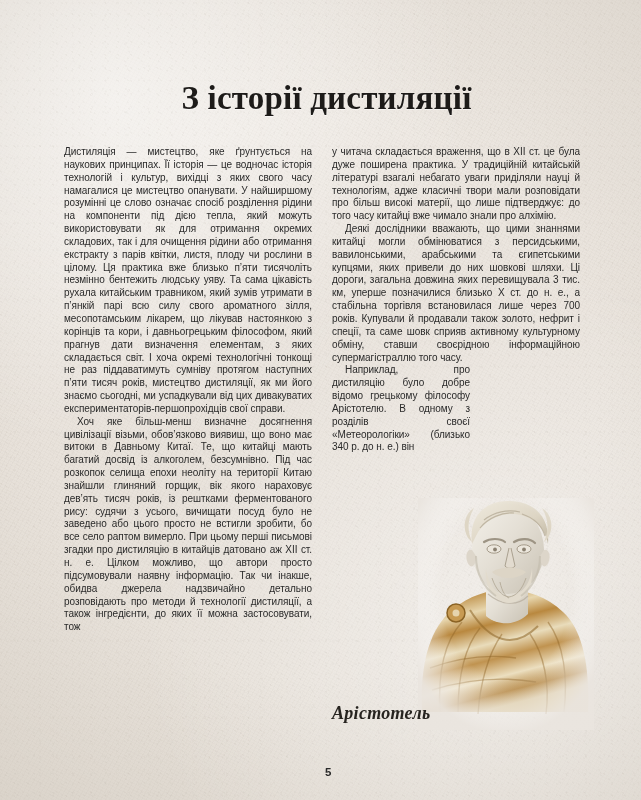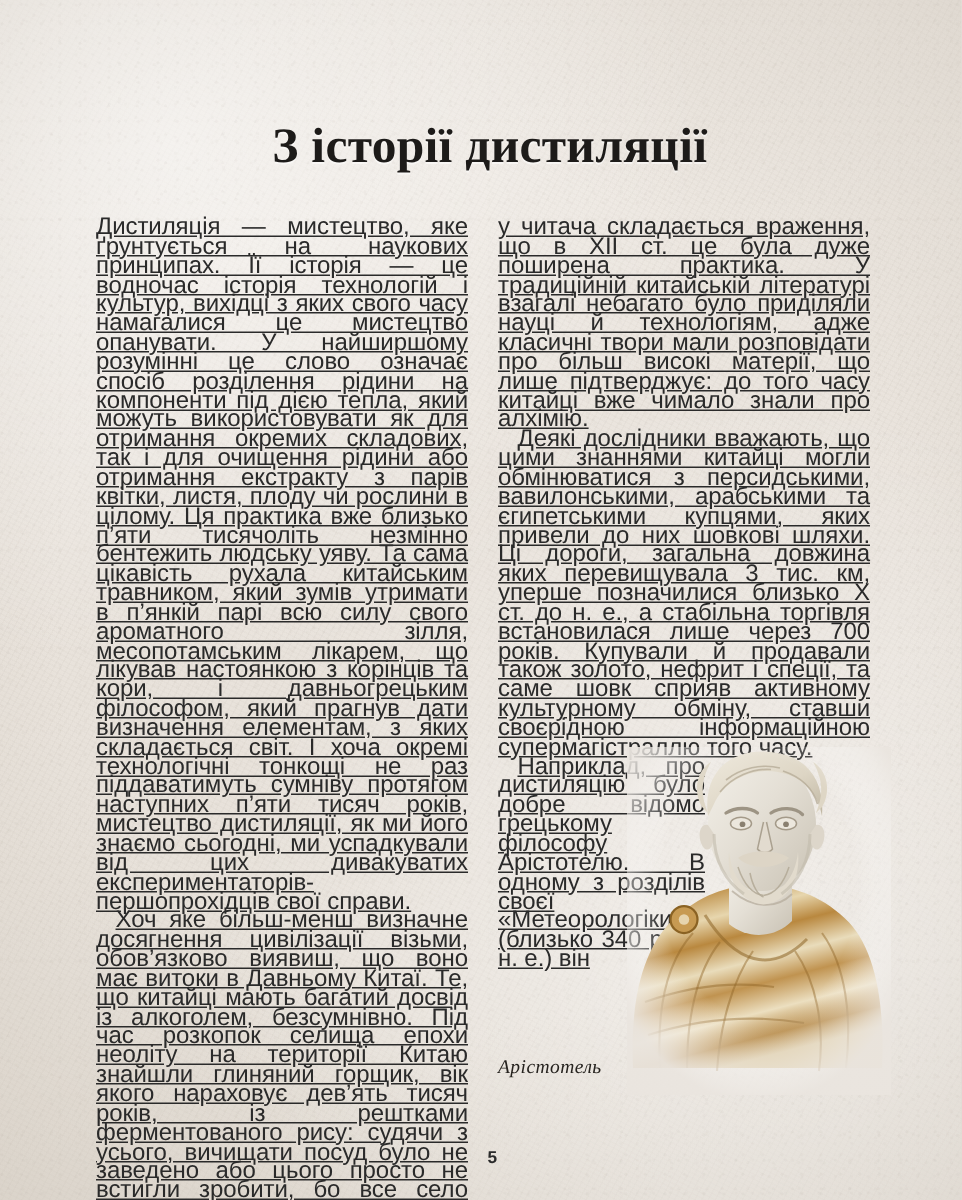--- a/index.html
+++ b/index.html
@@ -59,29 +59,28 @@
   .col {
     position: absolute;
     top: 0;
     width: 248px;
   }
   .col-left  { left: 0; }
   .col-right { left: 268px; }
 
   p.body {
     margin: 0 0 0 0;
-    font-size: 16px;
+    font-size: 10px;
     line-height: 12.85px;
     text-align: justify;
     text-indent: 0;
     color: #2a2a2a;
     letter-spacing: -0.05px;
     -webkit-hyphens: none;
     hyphens: none;
-    text-decoration: underline;
   }
   p.body + p.body { text-indent: 13px; }
 
   .section-heading {
     font-family: "Liberation Serif", serif;
     font-size: 15.5px;
     text-align: center;
     color: #1d1b19;
     margin: 16px 0 9px 0;
     text-shadow: 0 1px 0 rgba(255,255,255,.5);
@@ -97,22 +96,22 @@
     height: 232px;
   }
   .bust svg { display: block; width: 100%; height: 100%; }
 
   .bust-caption {
     position: absolute;
     left: 332px;
     top: 703px;
     font-family: "Liberation Serif", serif;
     font-style: italic;
-    font-weight: normal;
-    font-size: 13px;
+    font-weight: bold;
+    font-size: 18px;
     color: #26231f;
     letter-spacing: .3px;
   }
   .page-number {
     position: absolute;
     left: 325px;
     top: 766px;
     font-size: 11.5px;
     font-weight: bold;
     color: #2a2a2a;
@@ -127,21 +126,21 @@
   <h1 class="page-title">З історії дистиляції</h1>
 
   <div class="columns">
 
     <div class="col col-left">
       <p class="body">Дистиляція — мистецтво, яке ґрунтується на наукових принципах. Її історія — це водночас історія технологій і культур, вихідці з яких свого часу намагалися це мистецтво опанувати. У найширшому розумінні це слово означає спосіб розділення рідини на компоненти під дією тепла, який можуть використовувати як для отримання окремих складових, так і для очищення рідини або отримання екстракту з парів квітки, листя, плоду чи рослини в цілому. Ця практика вже близько п’яти тисячоліть незмінно бентежить людську уяву. Та сама цікавість рухала китайським травником, який зумів утримати в п’янкій парі всю силу свого ароматного зілля, месопотамським лікарем, що лікував настоянкою з корінців та кори, і давньогрецьким філософом, який прагнув дати визначення елементам, з яких складається світ. І хоча окремі технологічні тонкощі не раз піддаватимуть сумніву протягом наступних п’яти тисяч років, мистецтво дистиляції, як ми його знаємо сьогодні, ми успадкували від цих дивакуватих експериментаторів-першопрохідців свої справи.</p>
       <p class="body">Хоч яке більш-менш визначне досягнення цивілізації візьми, обов’язково виявиш, що воно має витоки в Давньому Китаї. Те, що китайці мають багатий досвід із алкоголем, безсумнівно. Під час розкопок селища епохи неоліту на території Китаю знайшли глиняний горщик, вік якого нараховує дев’ять тисяч років, із рештками ферментованого рису: судячи з усього, вичищати посуд було не заведено або цього просто не встигли зробити, бо все село раптом вимерло. При цьому перші письмові згадки про дистиляцію в китайців датовано аж XII ст. н. е. Цілком можливо, що автори просто підсумовували наявну інформацію. Так чи інакше, обидва джерела надзвичайно детально розповідають про методи й технології дистиляції, а також інгредієнти, до яких її можна застосовувати, тож</p>
     </div>
 
     <div class="col col-right">
-      <p class="body">у читача складається враження, що в XII ст. це була дуже поширена практика. У традиційній китайській літературі взагалі небагато було приділяли науці й технологіям, адже класичні твори мали розповідати про більш високі матерії, що лише підтверджує: до того часу китайці вже чимало знали про алхімію.</p>
+      <p class="body">у читача складається враження, що в XII ст. це була дуже поширена практика. У традиційній китайській літературі взагалі небагато уваги приділяли науці й технологіям, адже класичні твори мали розповідати про більш високі матерії, що лише підтверджує: до того часу китайці вже чимало знали про алхімію.</p>
       <p class="body">Деякі дослідники вважають, що цими знаннями китайці могли обмінюватися з персидськими, вавилонськими, арабськими та єгипетськими купцями, яких привели до них шовкові шляхи. Ці дороги, загальна довжина яких перевищувала 3 тис. км, уперше позначилися близько X ст. до н. е., а стабільна торгівля встановилася лише через 700 років. Купували й продавали також золото, нефрит і спеції, та саме шовк сприяв активному культурному обміну, ставши своєрідною інформаційною супермагістраллю того часу.</p>
       <p class="body wrap-narrow">Наприклад, про дистиляцію було добре відомо грецькому філософу Арістотелю. В одному з розділів своєї «Метеорологіки» (близько 340 р. до н. е.) він</p>
     </div>
 
   </div>
 
   <div class="bust">
     <svg viewBox="0 0 176 232" xmlns="http://www.w3.org/2000/svg">
       <defs>
         <linearGradient id="skin" x1="0" y1="0" x2="1" y2="1">

